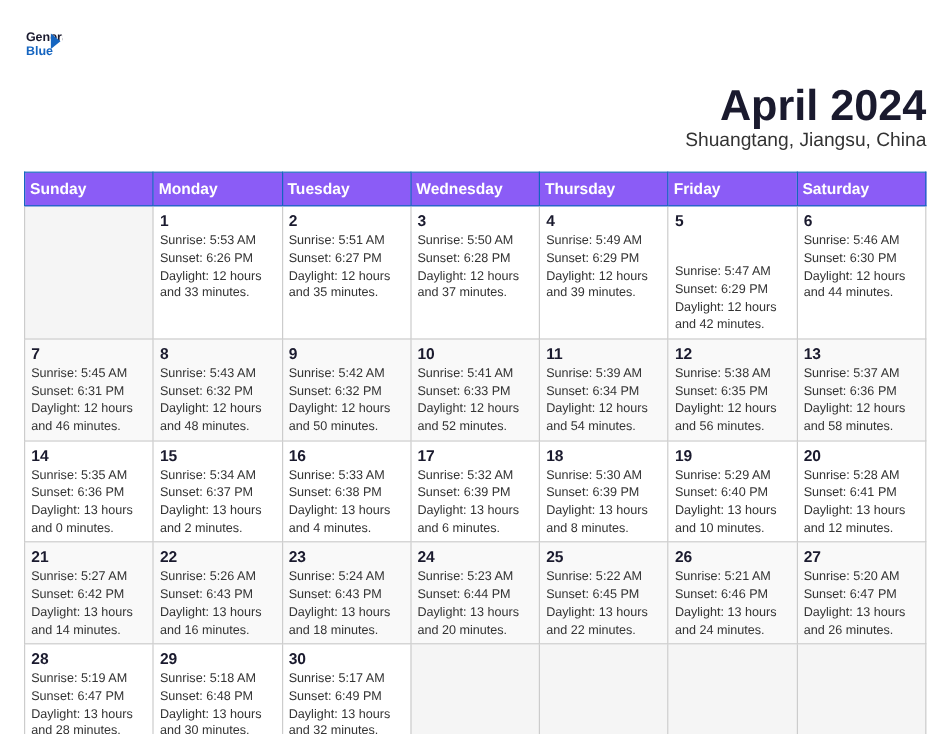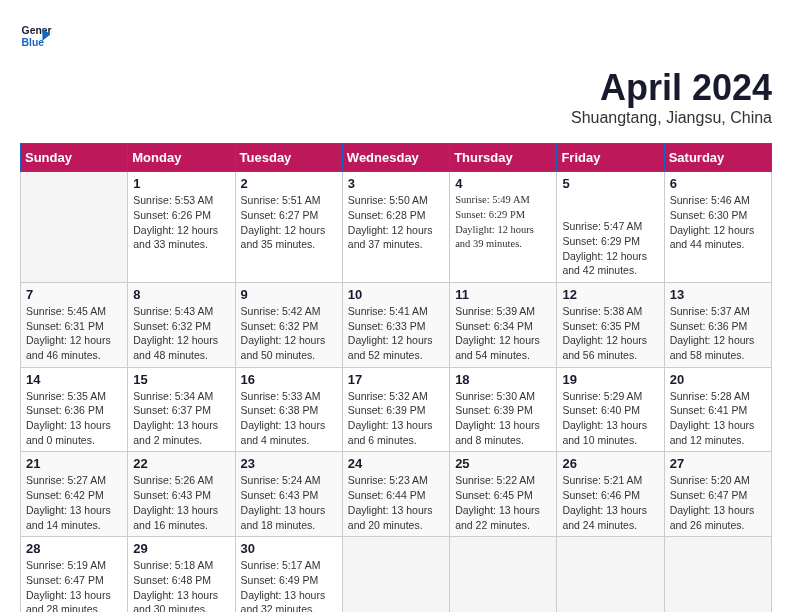--- a/index.html
+++ b/index.html
@@ -36,21 +36,21 @@
     .subtitle {
       font-size: 16px;
       color: #333;
     }
     table {
       width: 100%;
       border-collapse: collapse;
       font-size: 11px;
     }
     thead th {
-      background-color: #be185d;
+      background-color: #8b5cf6;
       color: #fff;
       padding: 6px 4px;
       text-align: left;
       font-size: 13px;
       font-weight: bold;
       border: 1px solid #1565c0;
     }
     tbody td {
       border: 1px solid #ccc;
       vertical-align: top;
@@ -120,21 +120,21 @@
         </td>
         <td>
           <div class="day-number">3</div>
           <div class="day-info" style="white-space: pre-line;">Sunrise: 5:50 AM
 Sunset: 6:28 PM
 Daylight: 12 hours
 and 37 minutes.</div>
         </td>
         <td>
           <div class="day-number">4</div>
-          <div class="day-info" style="white-space: pre-line; font-family: Liberation Serif, serif;">Sunrise: 5:49 AM
+          <div class="day-info" style="white-space: pre-line;">Sunrise: 5:49 AM
 Sunset: 6:29 PM
 Daylight: 12 hours
 and 39 minutes.</div>
         </td>
         <td>
           <div class="day-number">5</div>
           <div class="day-info" style="white-space: pre-line; margin-top: 28px;">Sunrise: 5:47 AM
 Sunset: 6:29 PM
 Daylight: 12 hours
 and 42 minutes.</div>

